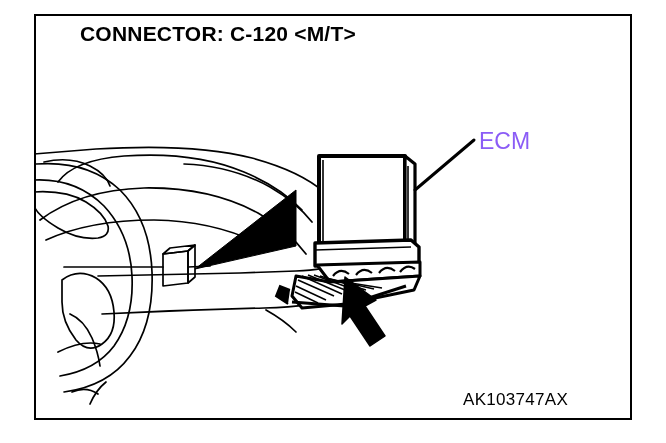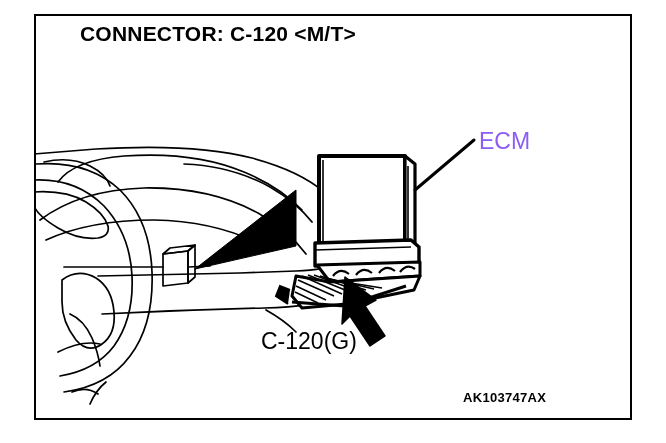--- a/index.html
+++ b/index.html
@@ -51,22 +51,22 @@
     top: 328px;
     font-size: 23px;
     font-weight: normal;
     color: #000000;
     white-space: nowrap;
   }
   #partno {
     position: absolute;
     left: 463px;
     top: 390px;
-    font-size: 13px;
-    font-weight: bold;
+    font-size: 17px;
+    font-weight: normal;
     letter-spacing: 0.3px;
     color: #000000;
     white-space: nowrap;
   }
   #art {
     position: absolute;
     left: 34px;
     top: 14px;
     width: 598px;
     height: 406px;
@@ -157,16 +157,15 @@
         <path d="M256 276 L246 272 L242 282 L254 290" fill="#000000" stroke="#000000" stroke-width="2"></path>
       </g>
     </g>
 
     <path d="M381 176 L440 126" fill="none" stroke="#000000" stroke-width="3" stroke-linecap="round"></path>
 
     <path d="M311 263 L342 286 L331 292 L351 322 L336 332 L316 302 L308 310 Z" fill="#000000" stroke="#000000" stroke-width="1.5" stroke-linejoin="round"></path>
   </svg>
 
   <div id="label-ecm">ECM</div>
-  <div id="label-c120g">C-120(G)</div>
   <div id="partno">AK103747AX</div>
 
 </div>
 
 </body></html>

